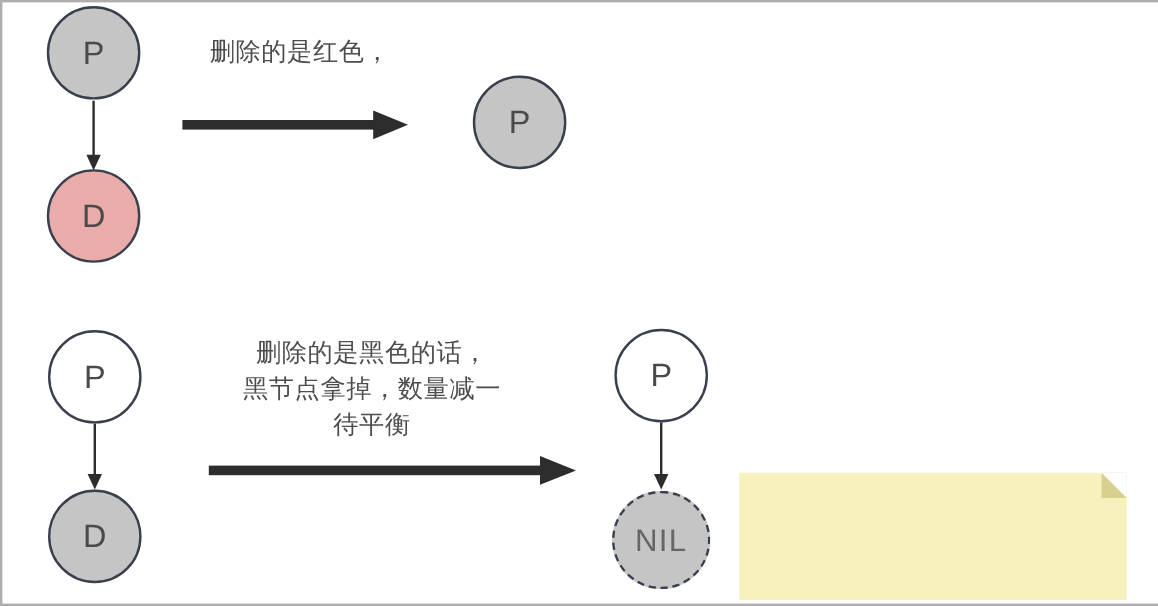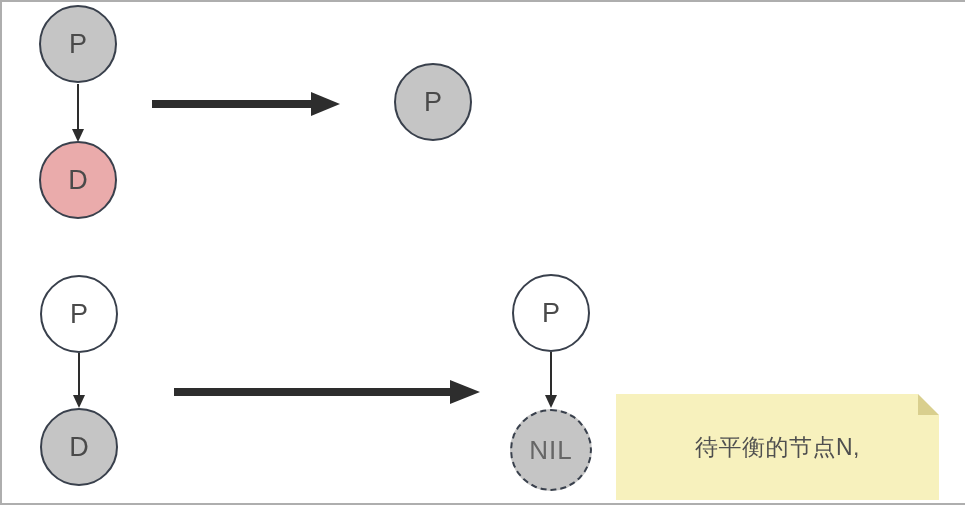--- a/index.html
+++ b/index.html
@@ -117,35 +117,40 @@
     </g>
   </svg>
 
   <div class="node gray" style="left:37px; top:3px">
     <span>P</span>
   </div>
   <div class="node red" style="left:37px; top:139px">
     <span>D</span>
   </div>
   <div class="caption" style="left:148px; top:27px; width:200px">
+    <div>删除的是红色，</div>
   </div>
   <div class="node gray" style="left:392px; top:61px">
     <span>P</span>
   </div>
 
   <div class="node white" style="left:38px; top:273px">
     <span>P</span>
   </div>
   <div class="node gray" style="left:38px; top:406px">
     <span>D</span>
   </div>
+  <div class="caption bottom" style="left:158px; top:278px; width:300px">
+    <div>删除的是黑色的话，</div>
+    <div>黑节点拿掉，数量减一</div>
+    <div>待平衡</div>
+  </div>
   <div class="node white" style="left:510px; top:272px">
     <span>P</span>
   </div>
   <div class="node nil" style="left:508px; top:407px">
     <span>NIL</span>
   </div>
 
   <div class="note">
-    <div>待平衡的节点N,</div>
   </div>
 
 </div>
 
 </body></html>

